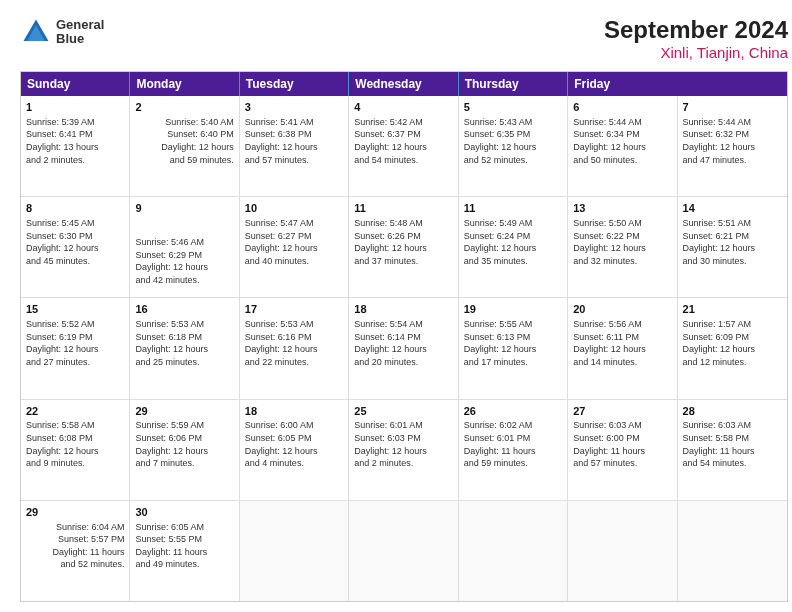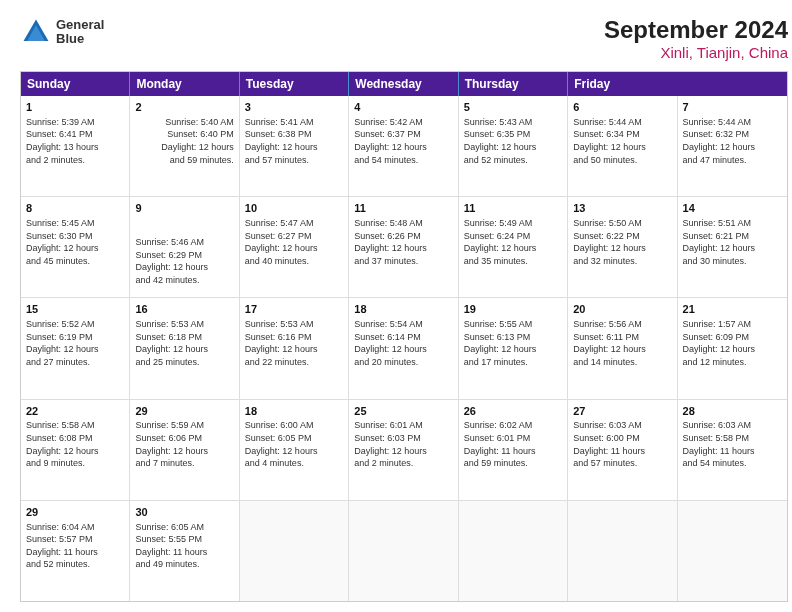--- a/index.html
+++ b/index.html
@@ -339,21 +339,21 @@
             <span class="day-num">28</span>
             <div class="info" style="white-space: pre-line;">Sunrise: 6:03 AM
 Sunset: 5:58 PM
 Daylight: 11 hours
 and 54 minutes.</div>
           </div>
         </div>
         <div class="cal-row">
           <div class="cal-cell">
             <span class="day-num">29</span>
-            <div class="info" style="white-space: pre-line;">Sunrise: 6:04 AM
+            <div class="info" style="white-space: pre-line; text-align: right;">Sunrise: 6:04 AM
 Sunset: 5:57 PM
 Daylight: 11 hours
 and 52 minutes.</div>
           </div>
           <div class="cal-cell">
             <span class="day-num">30</span>
             <div class="info" style="white-space: pre-line;">Sunrise: 6:05 AM
 Sunset: 5:55 PM
 Daylight: 11 hours
 and 49 minutes.</div>

